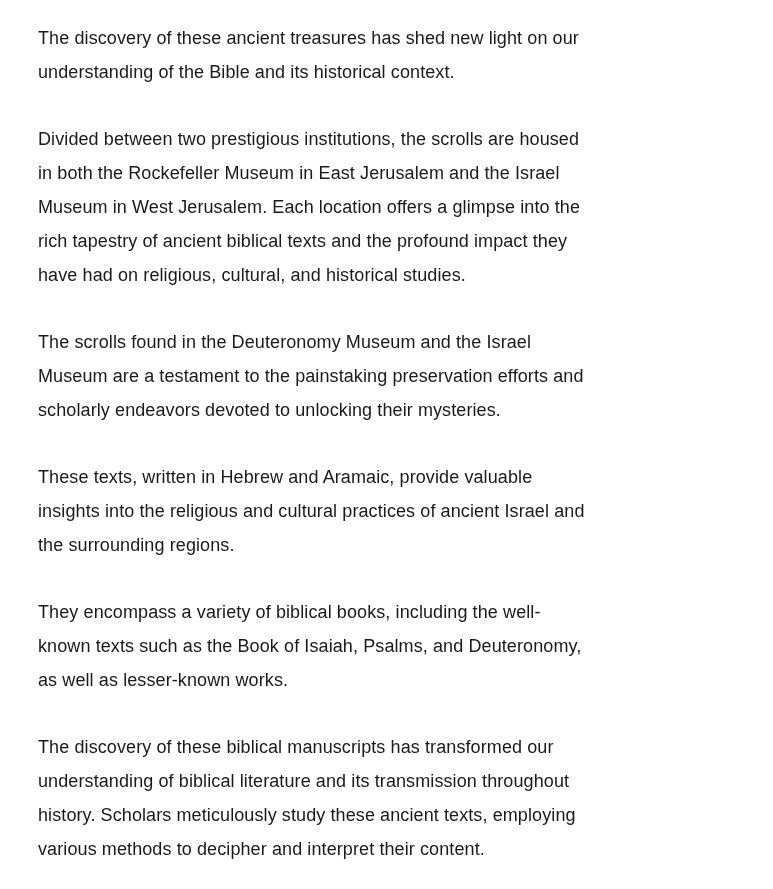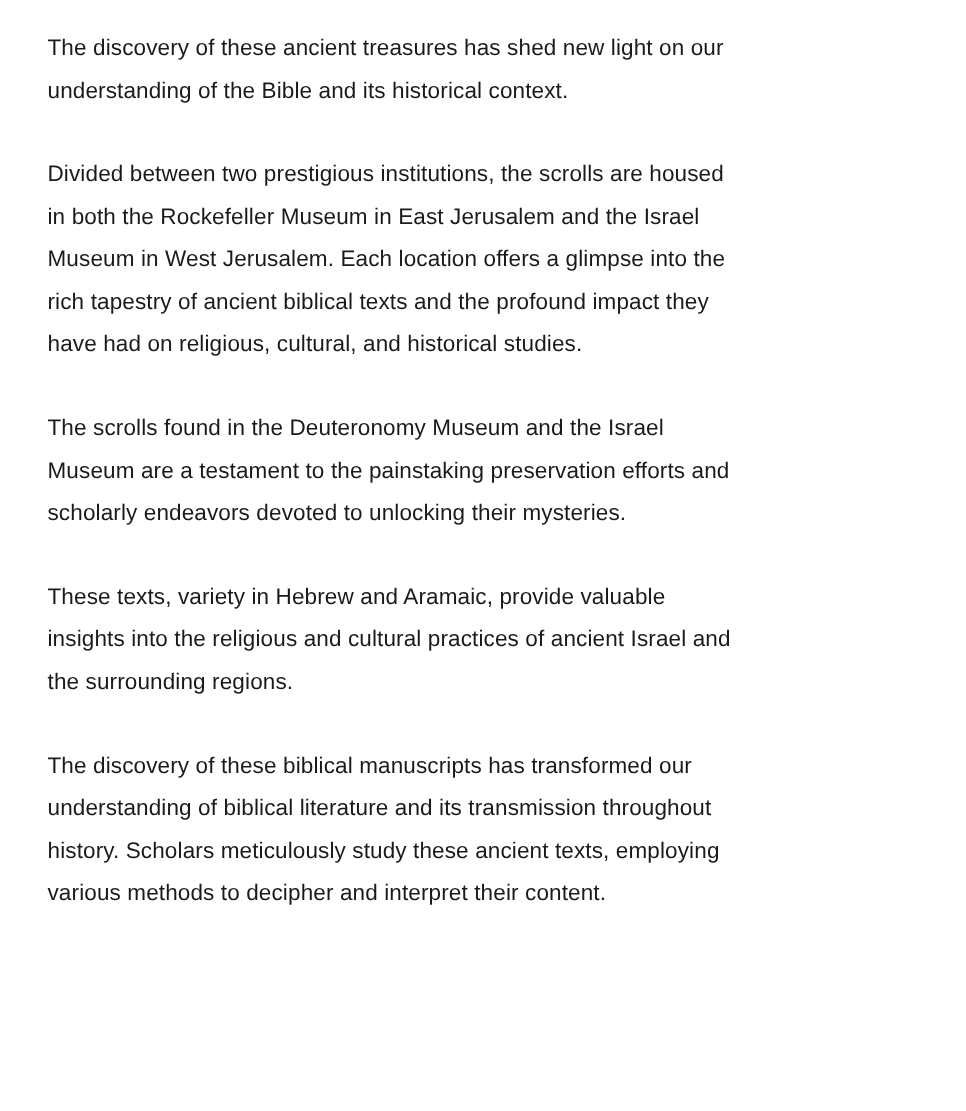--- a/index.html
+++ b/index.html
@@ -34,16 +34,17 @@
   }
 </style>
 </head>
 <body>
 
 <div class="page">
   <main class="article">
     <p>The discovery of these ancient treasures has shed new light on our understanding of the Bible and its historical context.</p>
     <p>Divided between two prestigious institutions, the scrolls are housed in both the Rockefeller Museum in East Jerusalem and the Israel Museum in West Jerusalem. Each location offers a glimpse into the rich tapestry of ancient biblical texts and the profound impact they have had on religious, cultural, and historical studies.</p>
     <p>The scrolls found in the Deuteronomy Museum and the Israel Museum are a testament to the painstaking preservation efforts and scholarly endeavors devoted to unlocking their mysteries.</p>
-    <p>These texts, variety in Hebrew and Aramaic, provide valuable insights into the religious and cultural practices of ancient Israel and the surrounding regions.</p>
+    <p>These texts, written in Hebrew and Aramaic, provide valuable insights into the religious and cultural practices of ancient Israel and the surrounding regions.</p>
+    <p>They encompass a variety of biblical books, including the well-known texts such as the Book of Isaiah, Psalms, and Deuteronomy, as well as lesser-known works.</p>
     <p>The discovery of these biblical manuscripts has transformed our understanding of biblical literature and its transmission throughout history. Scholars meticulously study these ancient texts, employing various methods to decipher and interpret their content.</p>
   </main>
 </div>
 
 </body></html>

